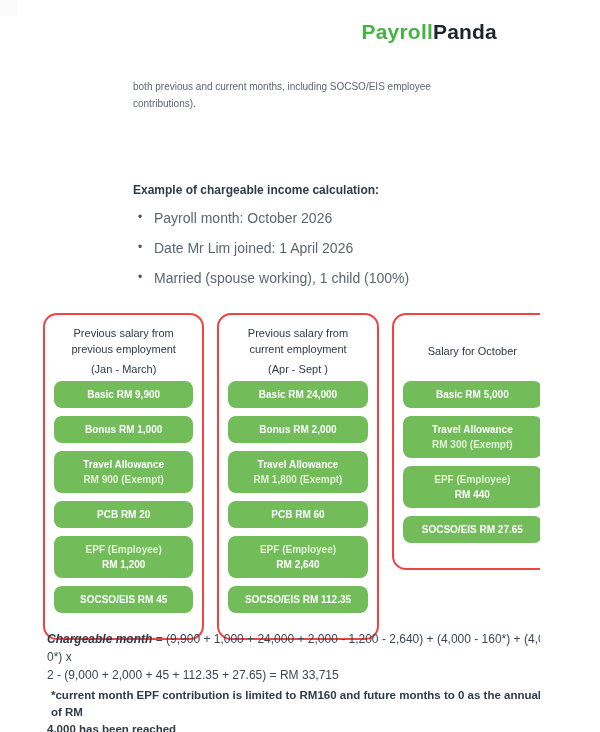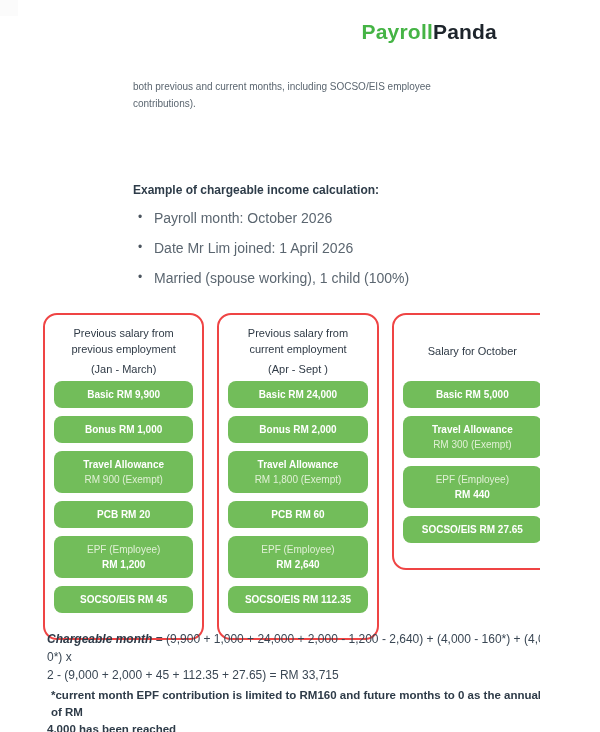--- a/index.html
+++ b/index.html
@@ -32,21 +32,21 @@
   }
   .card-title-block { min-height:58px; display:flex; flex-direction:column; justify-content:center;
                       text-align:center; color:#2f3a46; font-size:11px; line-height:16px; padding:2px 0 4px; }
   .card-title-block .subtitle { margin-top:4px; }
   .gbox {
     background:#72bd5a; border-radius:8px; text-align:center;
     padding:6px 2px; margin-bottom:8px; font-size:10px; line-height:15px;
   }
   .gbox:last-child { margin-bottom:15px; }
   .gbox .primary   { color:#ffffff; font-weight:700; }
-  .gbox .secondary { color:#e0f0d5; font-weight:400; }
+  .gbox .secondary { color:#e0f0d5; font-weight:700; }
 
   .bottom-block { position:absolute; left:47px; top:630px; width:522px; }
   .formula { color:#3a4754; font-size:12px; line-height:18px; }
   .formula .label { font-weight:700; font-style:italic; color:#2e3b48; }
   .footnote { margin-top:3px; color:#2e3b48; font-size:11.5px; line-height:17px; font-weight:600; }
   .footnote .fline1 { padding-left:4px; }
 </style>
 </head>
 <body>
 

